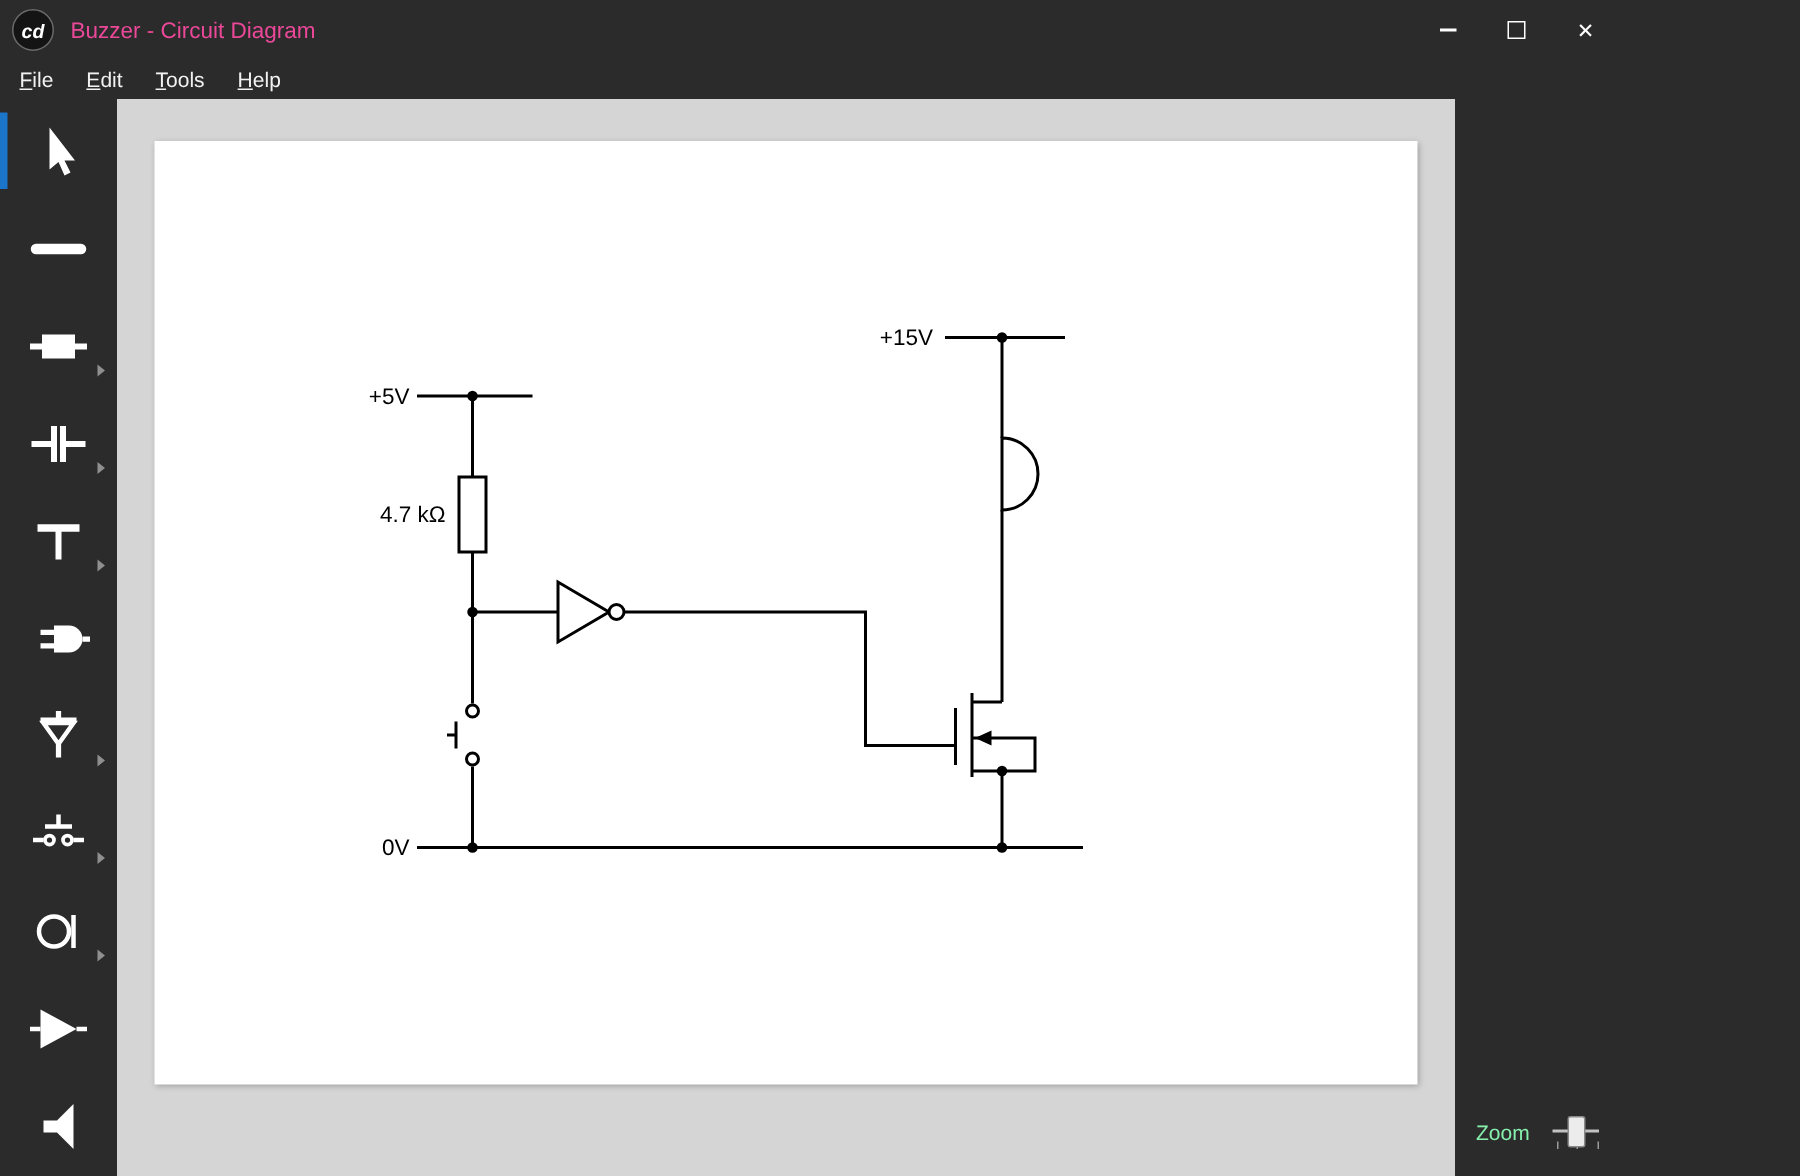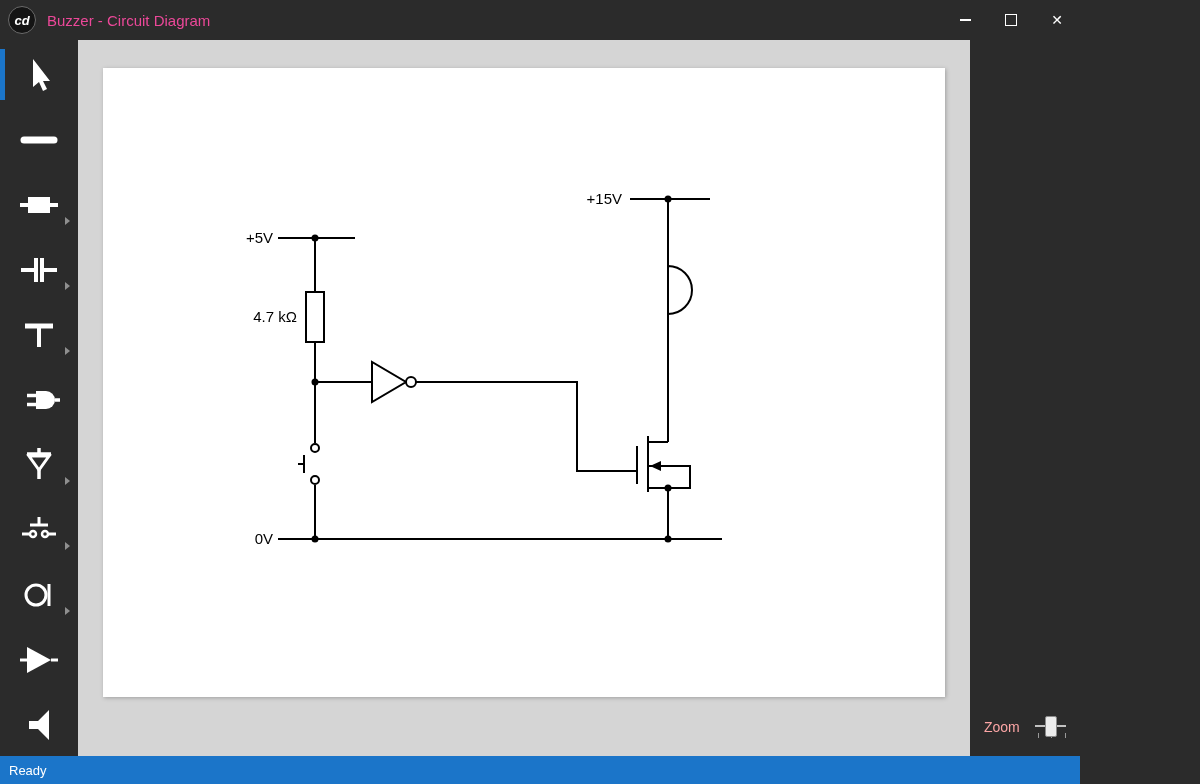--- a/index.html
+++ b/index.html
@@ -54,21 +54,21 @@
   .circuit { display: block; }
   .circuit .wire { stroke: #000; stroke-width: 2; fill: none; }
   .circuit .fillw { stroke: #000; stroke-width: 2; fill: #fff; }
   .circuit .dot { fill: #000; stroke: none; }
   .circuit .arrowhead { fill: #000; stroke: none; }
   .circuit text { fill: #000; stroke: none; font-size: 15px; font-family: "Liberation Sans", sans-serif; }
 
   
   .right-panel { flex: 1; background: #2b2b2b; position: relative; }
   .zoom-bar { position: absolute; left: 0; right: 0; bottom: 16px; display: flex; align-items: center; padding: 0 14px; }
-  .zoom-label { color: #fca5a5; font-size: 14px; flex: none; }
+  .zoom-label { color: #86efac; font-size: 14px; flex: none; }
   .slider { position: relative; flex: 1; height: 26px; margin-left: 15px; }
   .slider-track { position: absolute; left: 0; right: 0; top: 11px; height: 2px; background: #c2c2c2; }
   .slider-thumb {
     position: absolute; top: 2px; width: 10px; height: 19px;
     background: #ececec; border: 1px solid #8a8a8a; border-radius: 2px;
     transform: translateX(-50%);
   }
   .tick { position: absolute; top: 19px; width: 1px; height: 5px; background: #9a9a9a; }
   .tick.t1 { left: 9%; } .tick.t2 { left: 53%; } .tick.t3 { left: 97%; }
 
@@ -90,20 +90,26 @@
       </div>
       <div class="win-btn">
         <span class="max-glyph"></span>
       </div>
       <div class="win-btn">
         <span class="close-glyph">✕</span>
       </div>
     </div>
   </div>
 
+  <div class="menubar">
+    <div class="menu-item"><span class="accel">F</span><span>ile</span></div>
+    <div class="menu-item"><span class="accel">E</span><span>dit</span></div>
+    <div class="menu-item"><span class="accel">T</span><span>ools</span></div>
+    <div class="menu-item"><span class="accel">H</span><span>elp</span></div>
+  </div>
 
   <div class="main">
 
     <div class="toolbar">
 
       <div class="tool selected" title="select">
         <svg width="44" height="40" viewBox="0 0 44 40">
           <polygon points="16,4 16,32 22,27 26,36 30,34 26,26 33,26" fill="#ffffff"></polygon>
         </svg>
       </div>
@@ -270,17 +276,14 @@
           <span class="tick t1"></span>
           <span class="tick t2"></span>
           <span class="tick t3"></span>
           <div class="slider-thumb" style="left: 53%;"></div>
         </div>
       </div>
     </div>
 
   </div>
 
-  <div class="statusbar">
-    <span class="status-text">Ready</span>
-  </div>
 
 </div>
 
 </body></html>

